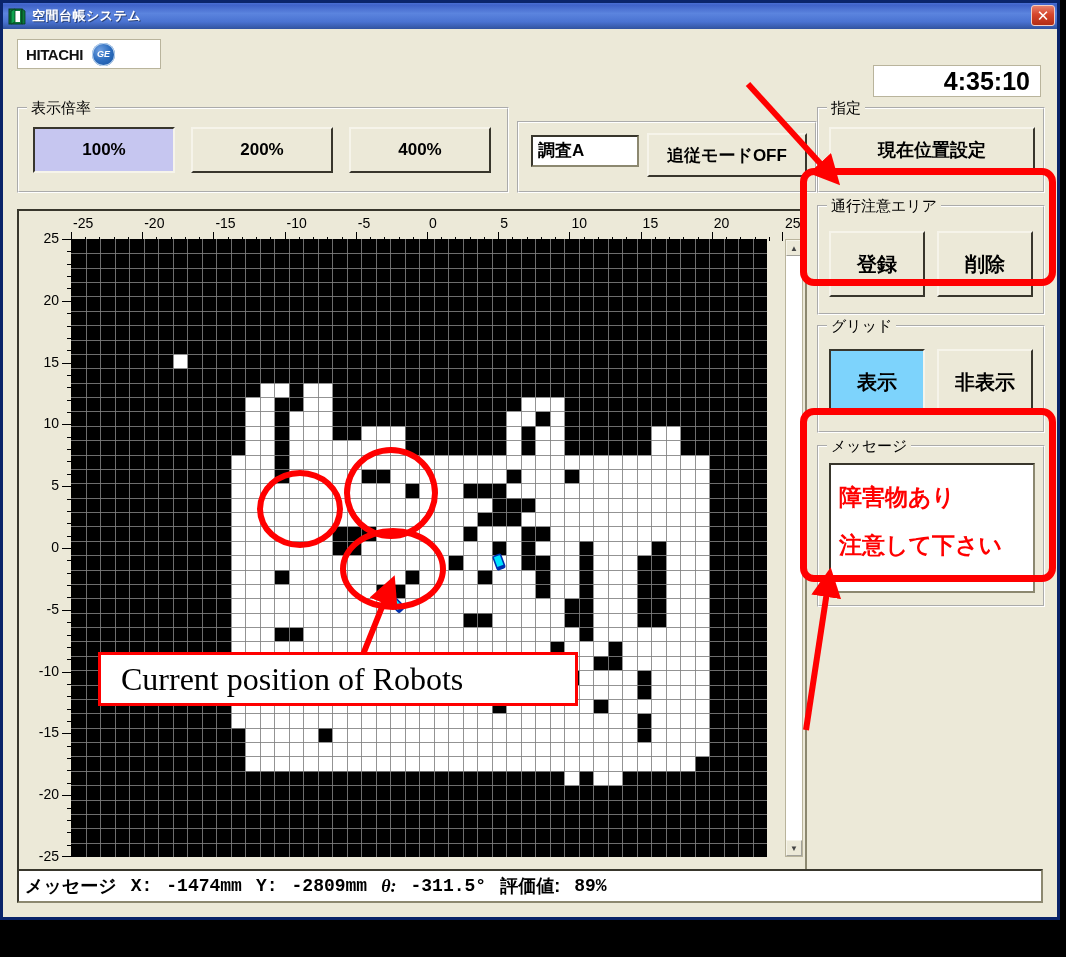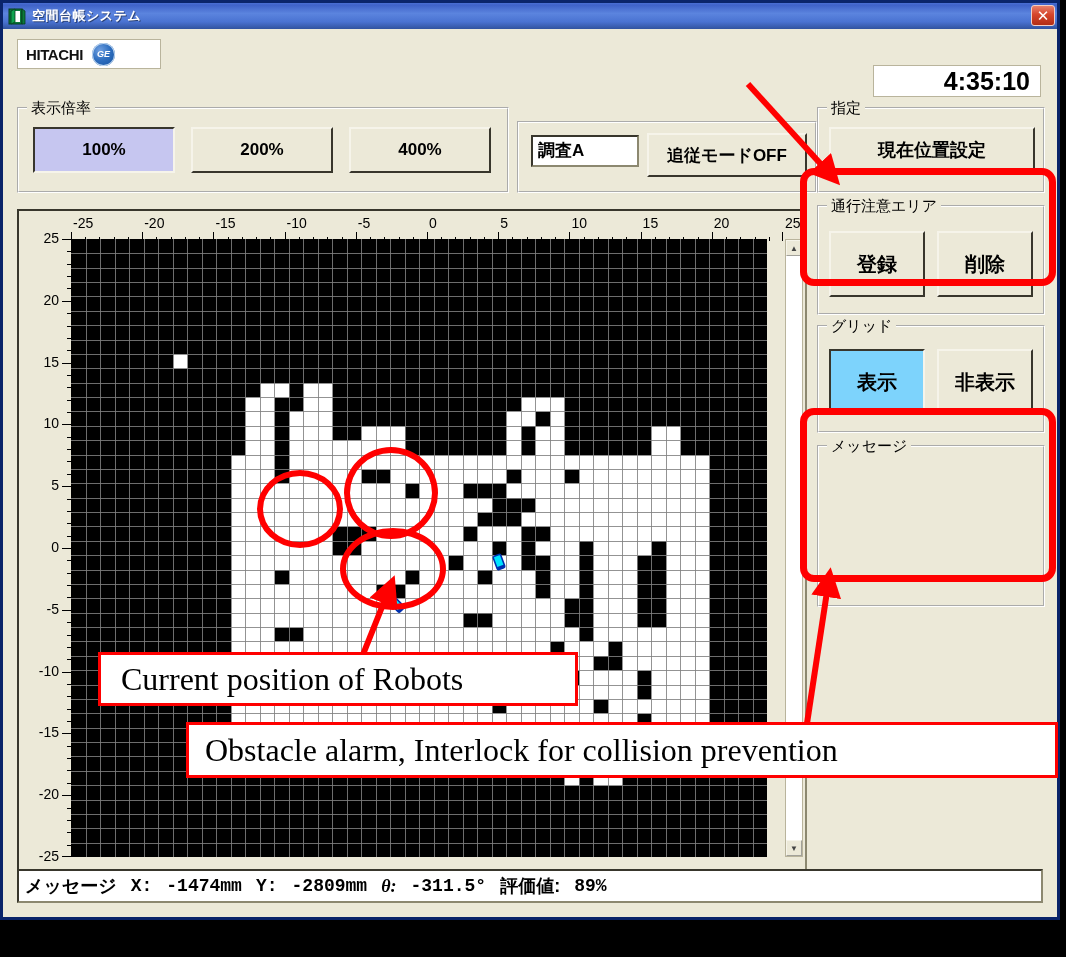--- a/index.html
+++ b/index.html
@@ -373,20 +373,24 @@
       </div>
 
       <div class="group grid-group">
         <span class="legend">グリッド</span>
         <div class="btn sel-orange grid-btn" style="left:10px;">表示</div>
         <div class="btn grid-btn" style="left:118px;">非表示</div>
       </div>
 
       <div class="group msg-group">
         <span class="legend">メッセージ</span>
+        <div class="msg-box">
+          <div class="msg-line">障害物あり</div>
+          <div class="msg-line">注意して下さい</div>
+        </div>
       </div>
 
 
       <div class="map-panel">
         <div class="axis-x" id="axis-x">
             <div class="tick-major" style="left: 0px; bottom: 0px; width: 1px; height: 9px;"></div>
             <div class="tick-label" style="left: 2px; top: 0px;">-25</div>
             <div class="tick-major" style="left: 71.2px; bottom: 0px; width: 1px; height: 9px;"></div>
             <div class="tick-label" style="left: 73.2px; top: 0px;">-20</div>
             <div class="tick-major" style="left: 142.4px; bottom: 0px; width: 1px; height: 9px;"></div>
@@ -1357,17 +1361,14 @@
   <div class="anno-ellipse" style="left:340px; top:528px; width:106px; height:82px;"></div>
 
   <div class="anno-round-rect" style="left:800px; top:168px; width:256px; height:118px;"></div>
   <div class="anno-round-rect" style="left:800px; top:408px; width:256px; height:174px;"></div>
 
 
   <div class="anno-box" style="left:98px; top:652px; width:480px; height:54px; font-size:32px; padding-left:20px;">
     <span>Current position of Robots</span>
   </div>
 
-  <div class="anno-box" style="left:186px; top:722px; width:872px; height:56px; font-size:32px; padding-left:16px;">
-    <span>Obstacle alarm,  Interlock for collision  prevention</span>
-  </div>
 
 </div>
 
 </body></html>

